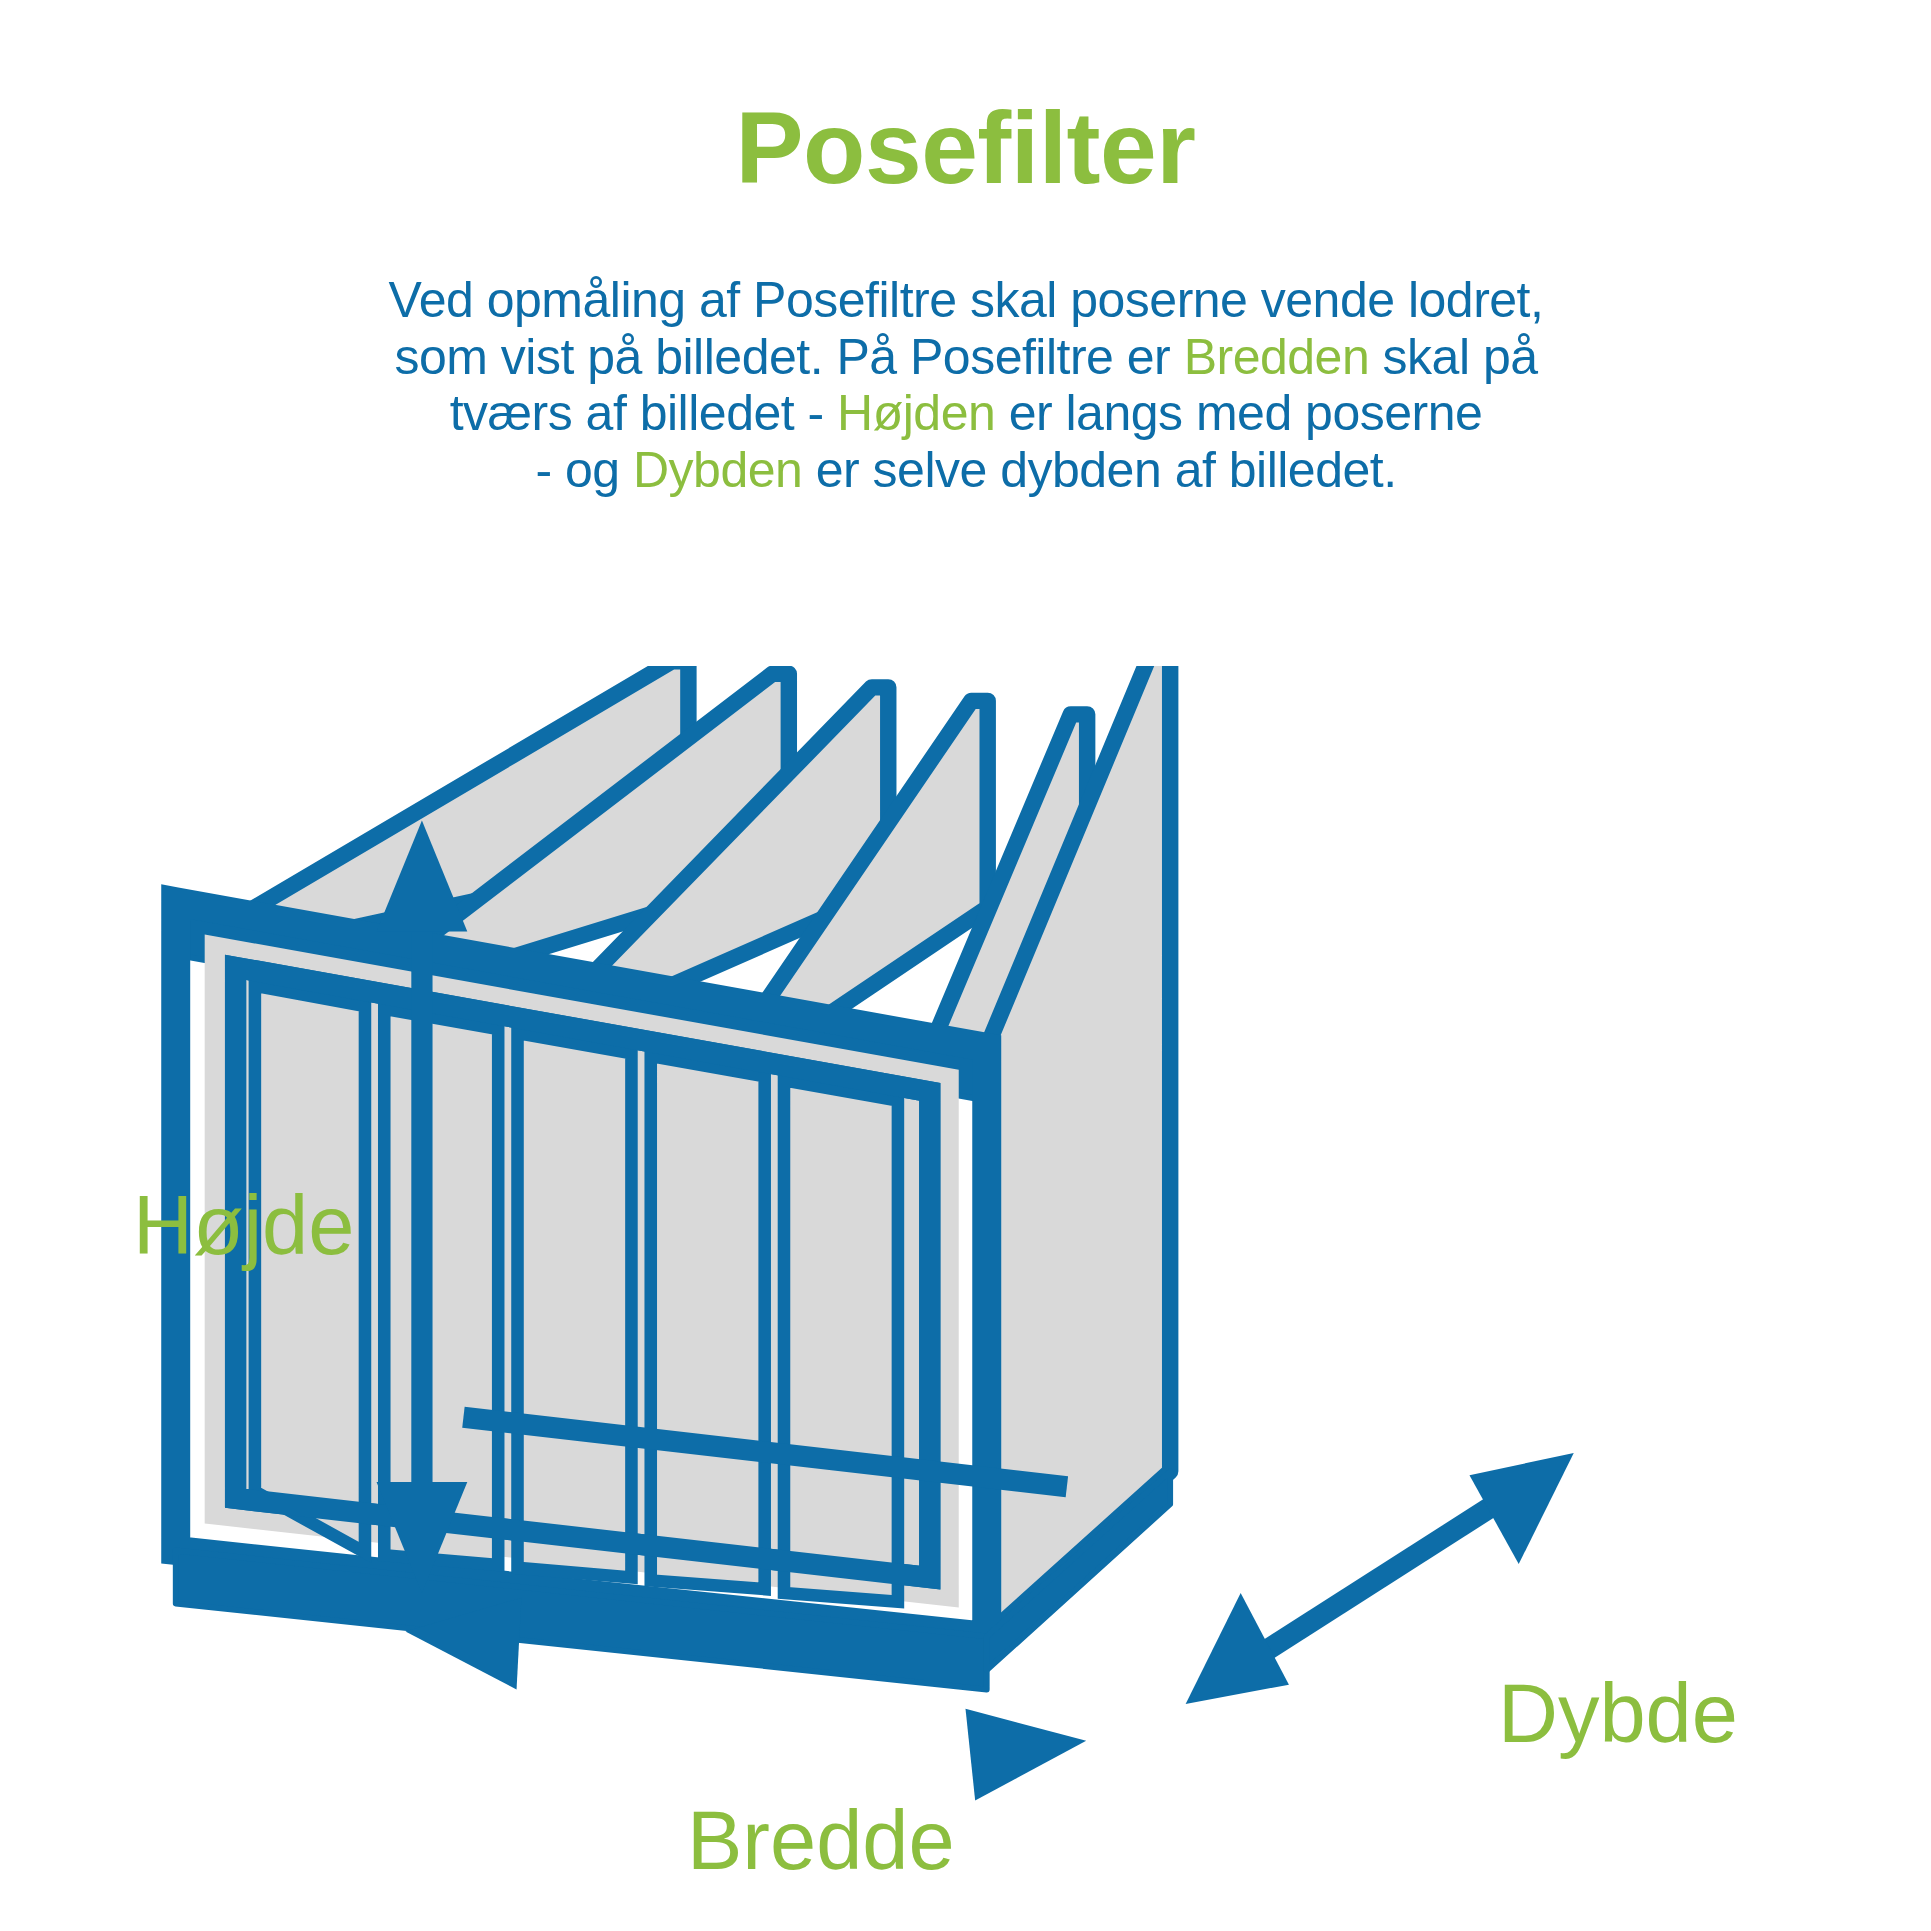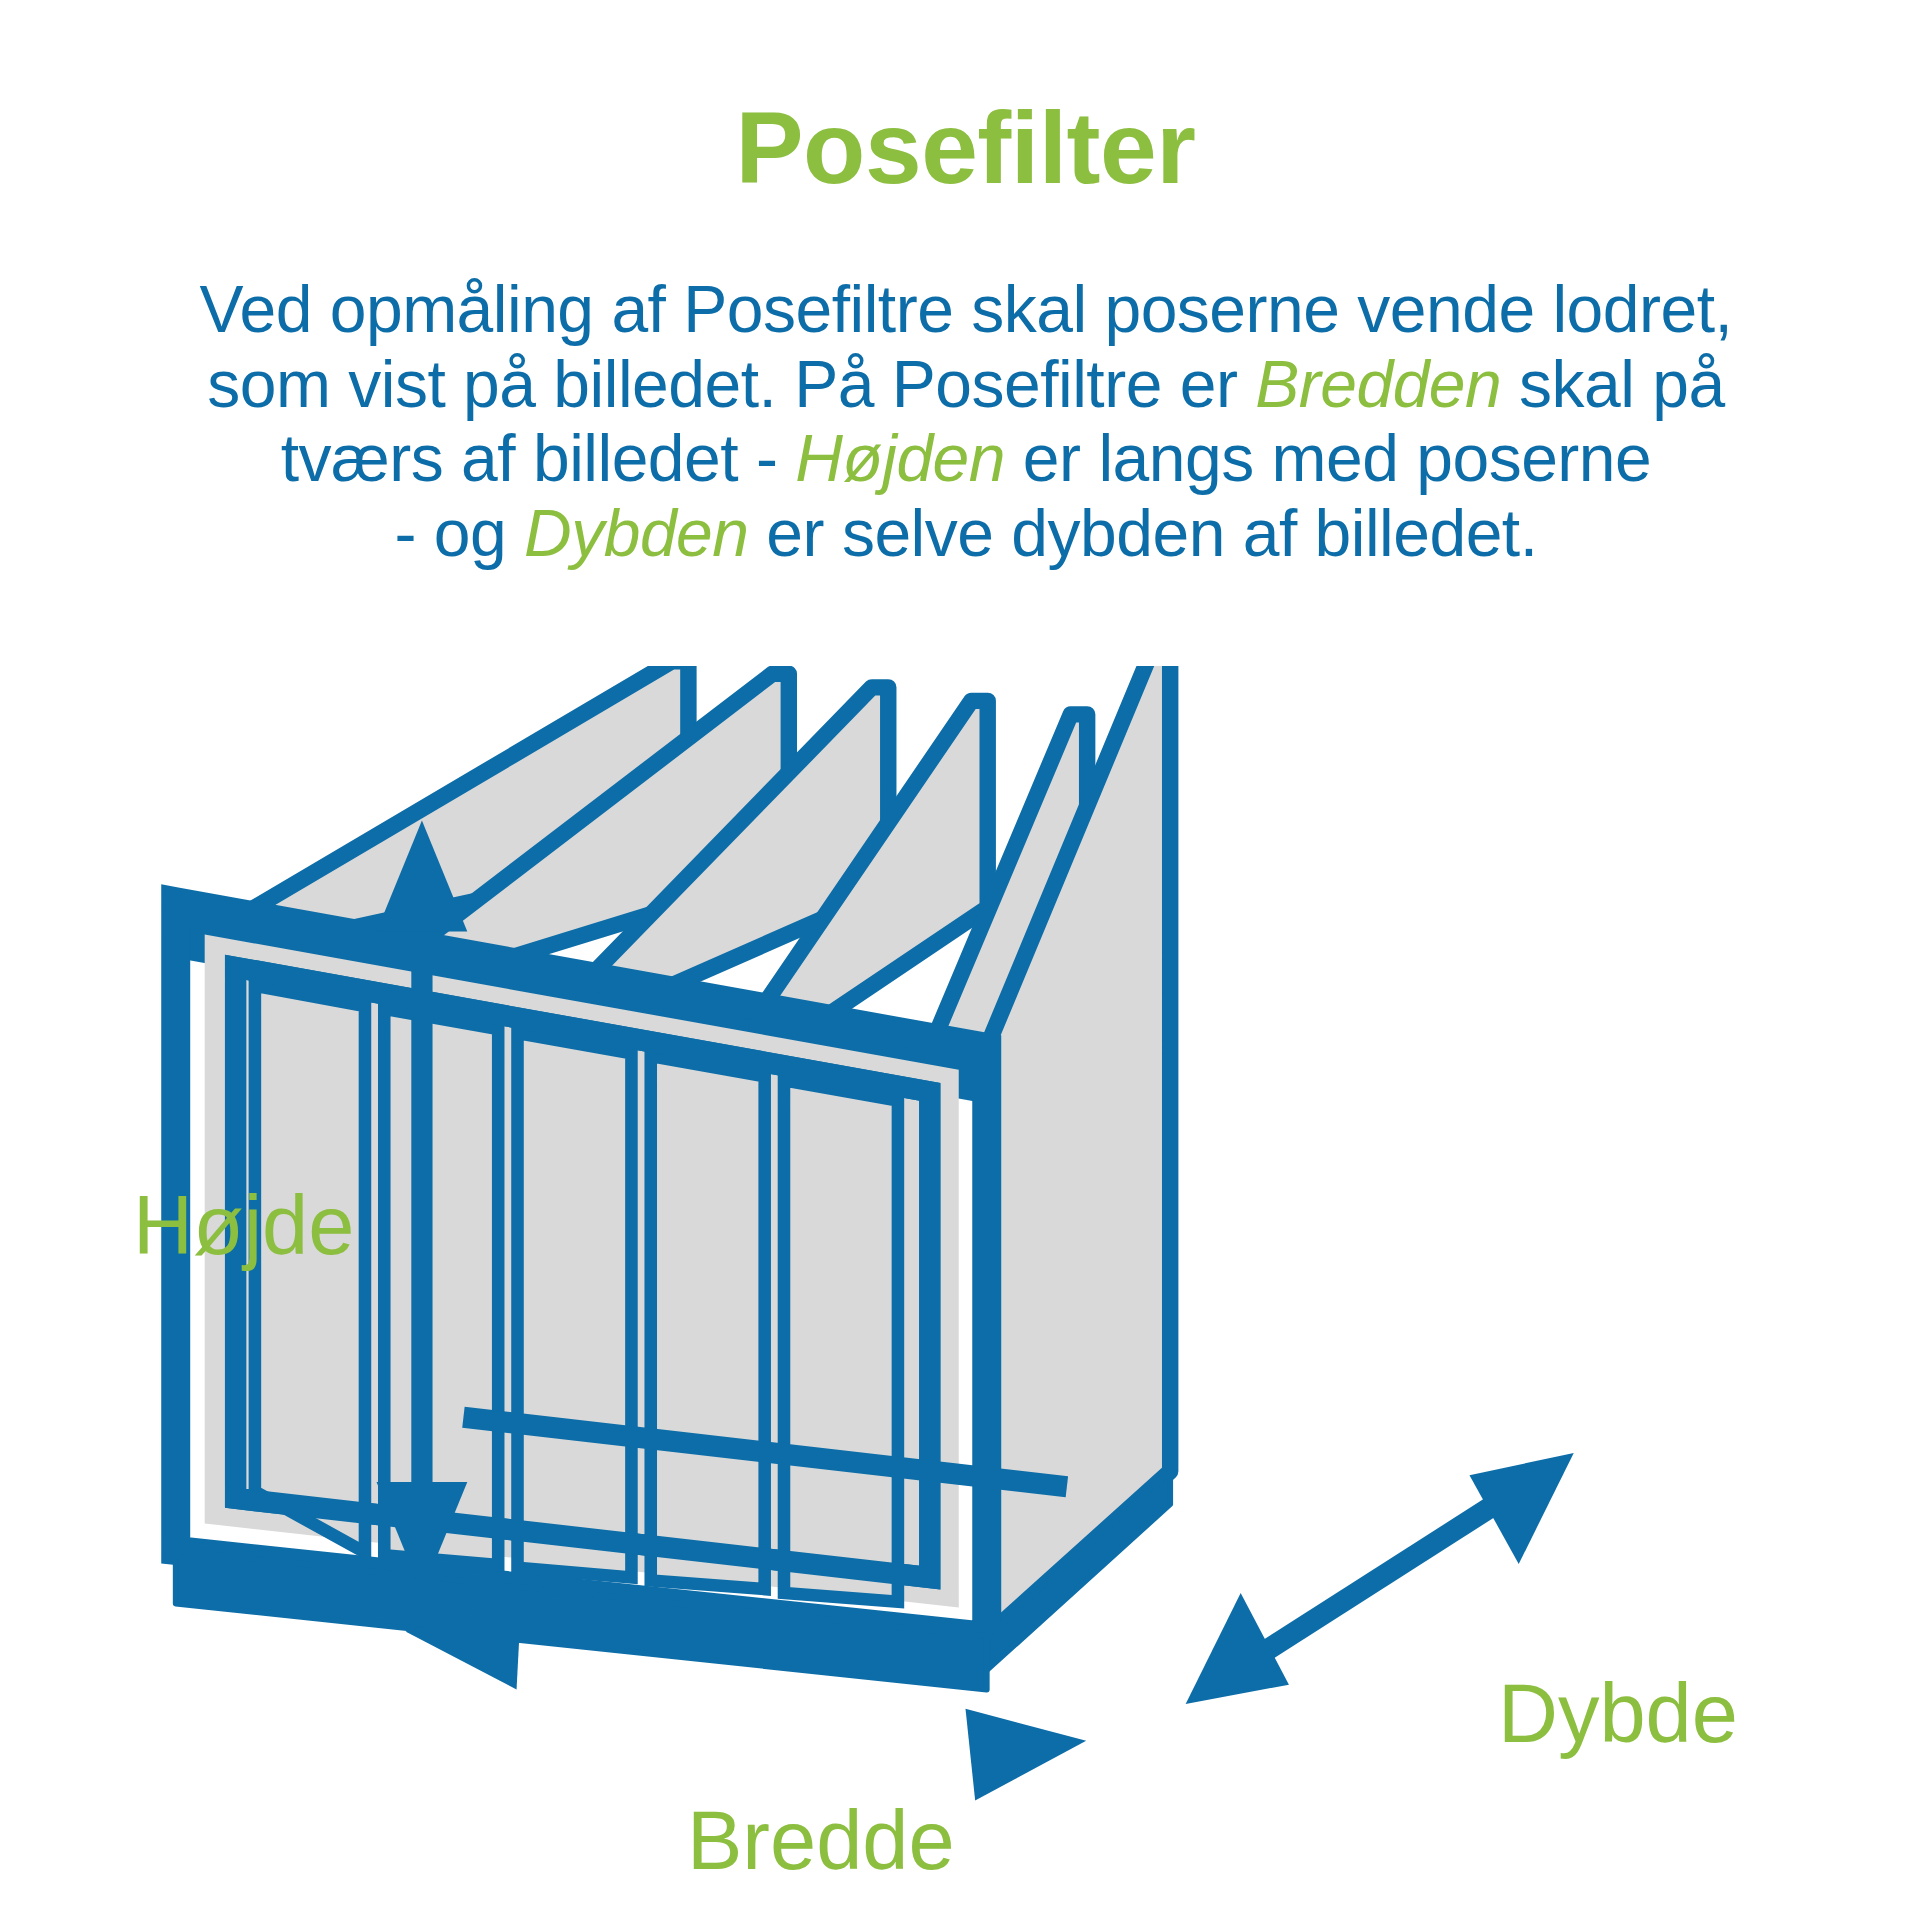--- a/index.html
+++ b/index.html
@@ -35,26 +35,26 @@
     letter-spacing: -0.5px;
   }
 
   
   .intro {
     position: absolute;
     top: 272px;
     left: 68px;
     width: 1796px;
     text-align: center;
-    font-size: 66px;
+    font-size: 50px;
     line-height: 1.13;
     color: #0d6da8;
     letter-spacing: -0.5px;
   }
-  .intro .hl { color: #8cbe3f; font-style: italic; }
+  .intro .hl { color: #8cbe3f; }
   svg.figure {
     position: absolute;
     left: 0;
     top: 666px;
     width: 1931px;
     height: 1265px;
     display: block;
   }
 
   

